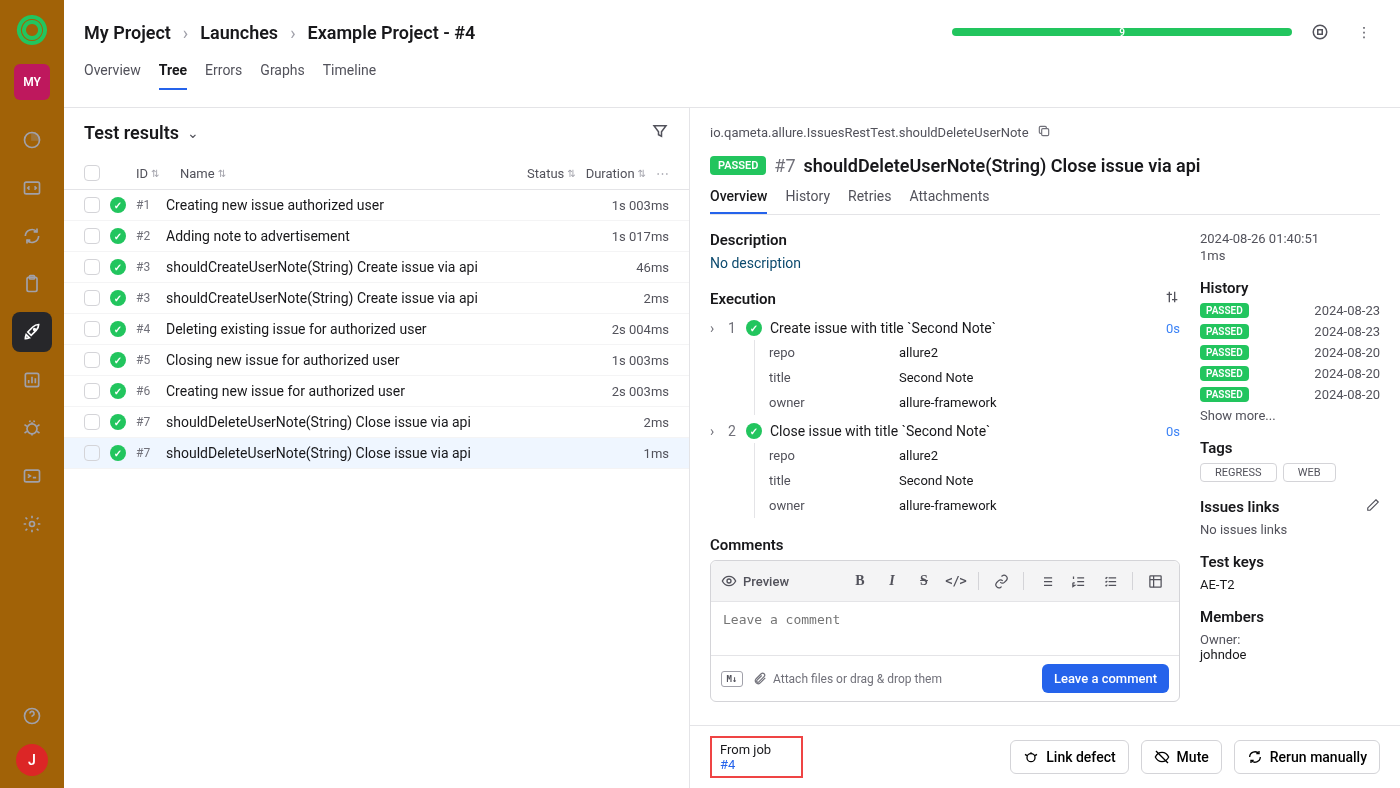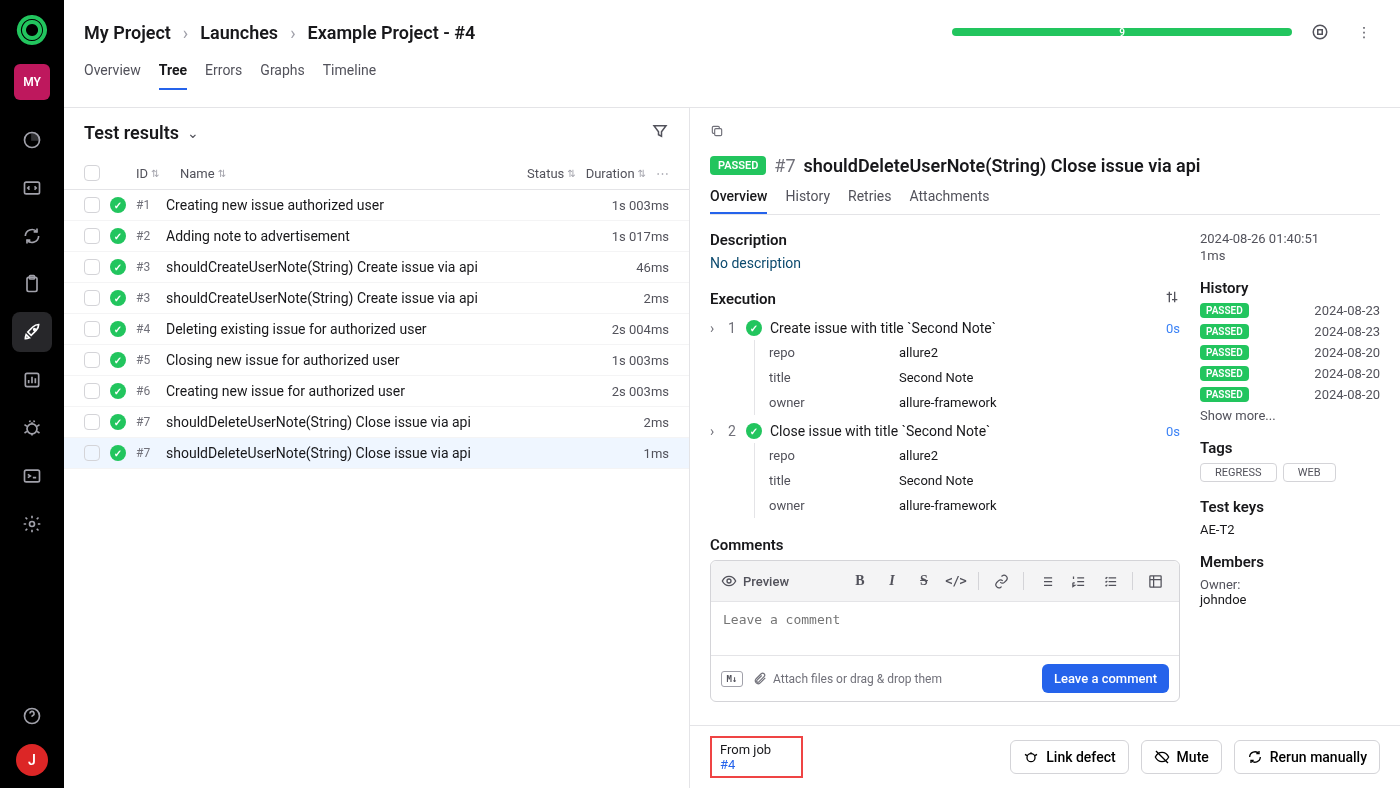--- a/index.html
+++ b/index.html
@@ -1,17 +1,17 @@
 <!DOCTYPE html>
 <html><head>
 <meta charset="utf-8">
 <style>
 *{box-sizing:border-box;margin:0;padding:0;font-family:-apple-system,BlinkMacSystemFont,"Segoe UI",Roboto,sans-serif}
 body{display:flex;height:788px;width:1400px;overflow:hidden;background:#fff;color:#18181b;font-size:14px}
-.sidebar{width:64px;background:#000000;display:flex;flex-direction:column;align-items:center;padding:12px 0;gap:8px}
+.sidebar{width:64px;background:#a16207;display:flex;flex-direction:column;align-items:center;padding:12px 0;gap:8px}
 .logo{width:36px;height:36px;display:flex;align-items:center;justify-content:center;margin-bottom:8px}
 .logo svg{width:32px;height:32px}
 .proj-badge{width:36px;height:36px;background:#be185d;border-radius:6px;display:flex;align-items:center;justify-content:center;color:#fff;font-weight:600;font-size:12px;margin-bottom:12px}
 .nav-icon{width:40px;height:40px;display:flex;align-items:center;justify-content:center;color:#a1a1aa;border-radius:8px;cursor:pointer}
 .nav-icon.active{background:#27272a;color:#fff}
 .nav-icon svg{width:20px;height:20px}
 .sidebar-spacer{flex:1}
 .user-avatar{width:32px;height:32px;border-radius:50%;background:#dc2626;color:#fff;display:flex;align-items:center;justify-content:center;font-weight:600;font-size:14px}
 .main{flex:1;display:flex;flex-direction:column}
 .topbar{height:108px;padding:16px 20px 0 20px;border-bottom:1px solid #e4e4e7;display:flex;flex-direction:column}
@@ -298,20 +298,21 @@
             <span class="row-id">#7</span>
             <span class="row-name">shouldDeleteUserNote(String) Close issue via api</span>
             <span class="row-dur">1ms</span>
           </div>
         </div>
     </div>
 
     <div class="right">
       <div class="detail">
         <div class="qname">
+          <span>io.qameta.allure.IssuesRestTest.shouldDeleteUserNote</span>
           <span class="copy-icon"><svg width="14" height="14" viewBox="0 0 24 24" fill="none" stroke="currentColor" stroke-width="2">
                 <rect x="8" y="8" width="12" height="12" rx="2"></rect>
                 <path d="M16 8V6a2 2 0 0 0-2-2H6a2 2 0 0 0-2 2v8a2 2 0 0 0 2 2h2"></path>
               </svg></span>
         </div>
         <div class="title-row">
           <span class="badge">PASSED</span>
           <span class="num">#7</span>
           <h1>shouldDeleteUserNote(String) Close issue via api</h1>
         </div>
@@ -468,20 +469,29 @@
                   <span class="d">2024-08-20</span>
                 </div>
               </div>
             <div class="show-more">Show more...</div>
             <h3>Tags</h3>
             <div class="tags" id="tags">
                 <span class="tag">REGRESS</span>
                 <span class="tag">WEB</span>
               </div>
             <div class="side-sec">
+              <h3>
+                  <span>Issues links</span>
+                  <span class="pencil"><svg width="14" height="14" viewBox="0 0 24 24" fill="none" stroke="currentColor" stroke-width="2">
+                      <path d="M17 3l4 4L7 21H3v-4L17 3z"></path>
+                    </svg></span>
+                </h3>
+              <div class="side-txt">No issues links</div>
+            </div>
+            <div class="side-sec">
               <h3>Test keys</h3>
               <div>AE-T2</div>
             </div>
             <div class="side-sec">
               <h3>Members</h3>
               <div class="side-txt">Owner:</div>
               <div>johndoe</div>
             </div>
           </div>
         </div>

